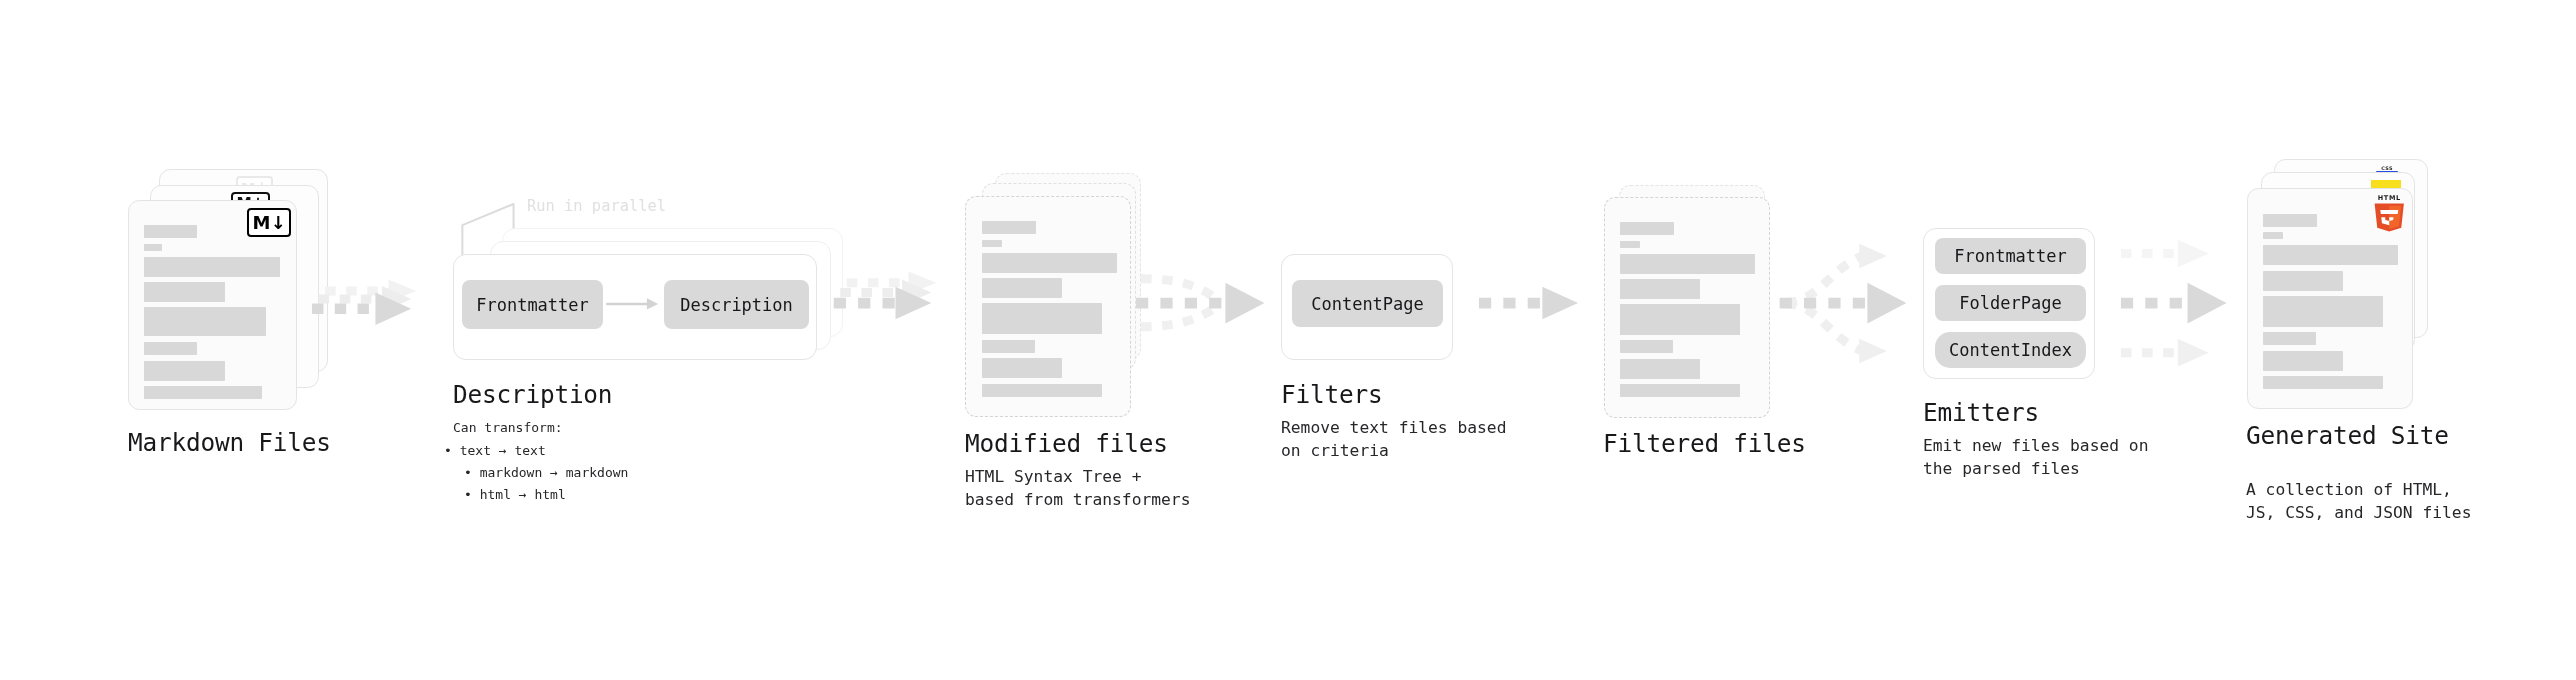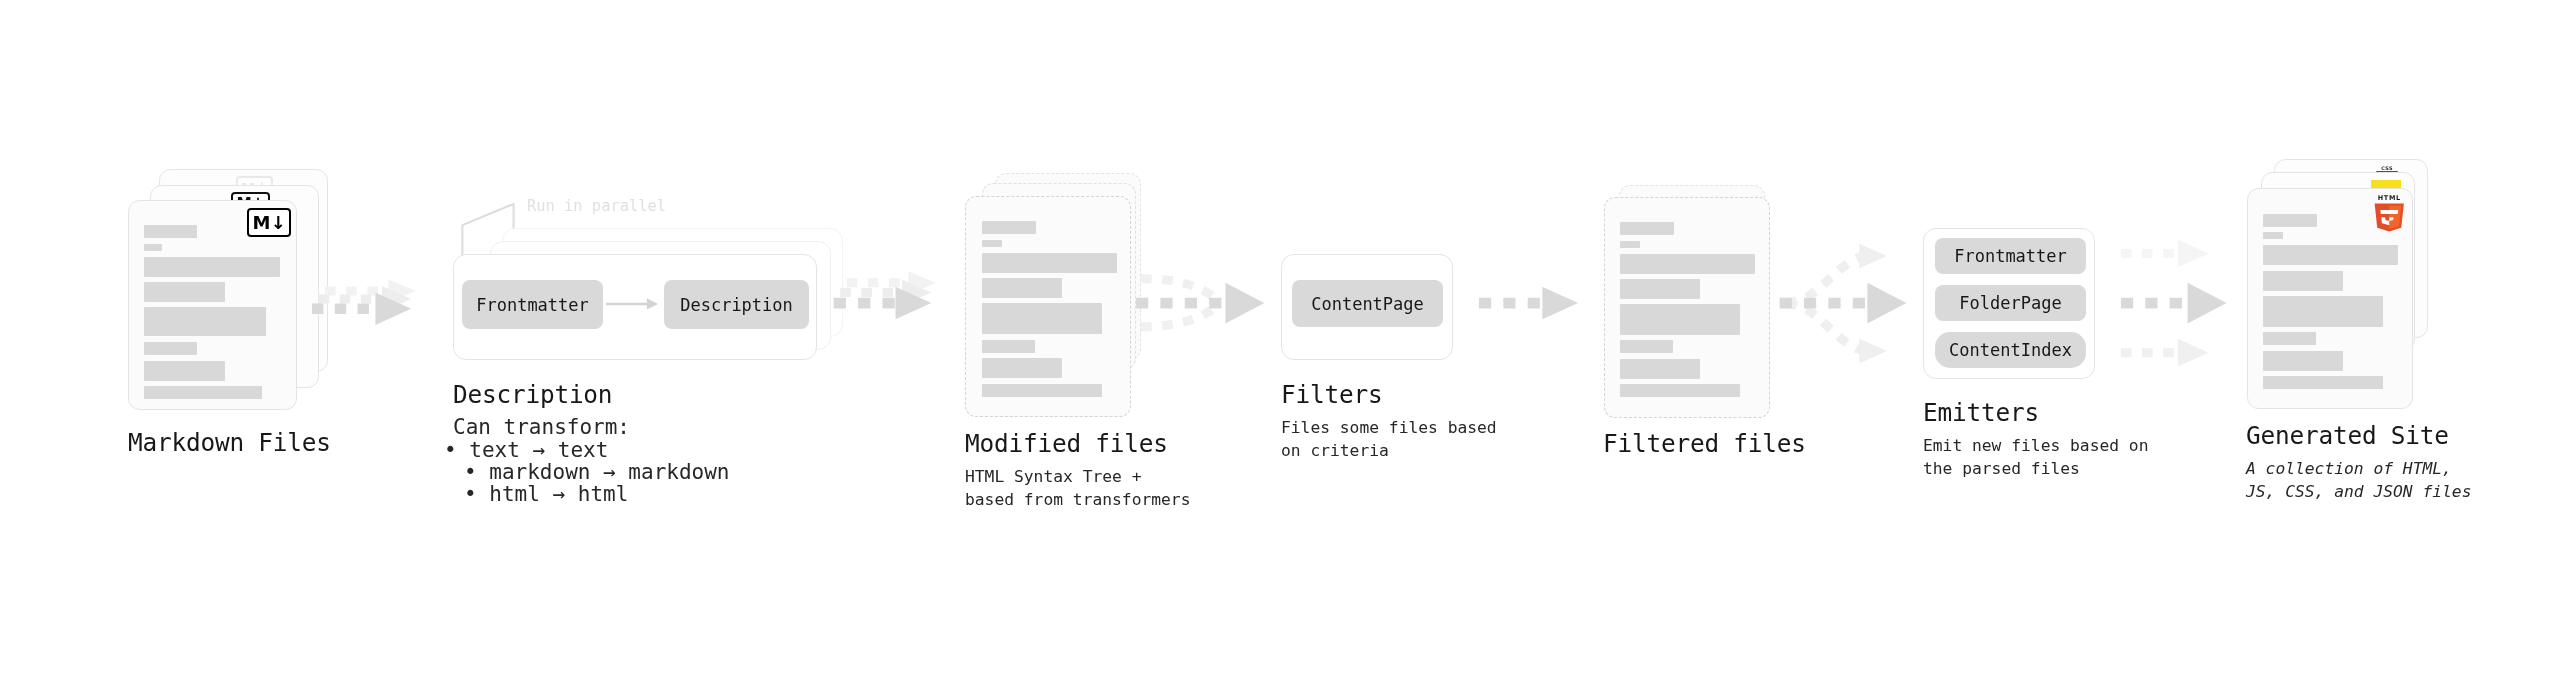--- a/index.html
+++ b/index.html
@@ -117,21 +117,21 @@
     position: absolute;
     font-size: 15.4px;
     color: #e0e0e0;
     white-space: nowrap;
     font-family: "DejaVu Sans Mono", "Liberation Mono", monospace;
   }
 
   svg.ovl { position: absolute; left: 0; top: 0; overflow: visible; }
   .tlist {
     position: absolute;
-    font-size: 21px;
+    font-size: 13px;
     line-height: 23px;
     color: #27272a;
     white-space: pre;
     font-family: "DejaVu Sans Mono", "Liberation Mono", monospace;
   }
 </style>
 </head>
 <body>
 
 <div id="stage">
@@ -245,21 +245,21 @@
       <path d="M 1398 373 L 1512 373" stroke="#d9d9d9" stroke-width="13" stroke-dasharray="15 15" fill="none"></path>
       <path d="M 1508 348 l 48 25 l -48 25 z" fill="#d9d9d9"></path>
     </g>
   </svg>
 
   <div>
     <div class="panel" style="left:1281px; top:254px; width:172px; height:106px;"></div>
     <div class="chip" style="left:1292px; top:280px; width:151px; height:47px;">ContentPage</div>
 
     <div class="stage-title" style="left:1281px; top:380px;">Filters</div>
-    <div class="stage-desc" style="left:1281px; top:416px;">Files some files based
+    <div class="stage-desc" style="left:1281px; top:416px;">Remove text files based
 on criteria</div>
   </div>
 
   <svg class="ovl" width="2576" height="681" viewBox="0 0 3170 838">
     <path d="M 1820 373 L 1902 373" stroke="#d9d9d9" stroke-width="13" stroke-dasharray="15 15" fill="none"></path>
     <path d="M 1898 353 l 44 20 l -44 20 z" fill="#d9d9d9"></path>
   </svg>
 
   <div>
     <div class="doccard dashed" style="left:1619px; top:185px; width:146px; height:179px; border-color:#e4e4e7;"></div>
@@ -335,18 +335,18 @@
     <div class="line" style="left:2263px; top:214px; width:54px; height:13px;"></div>
     <div class="line" style="left:2263px; top:232px; width:19.5px; height:6.5px;"></div>
     <div class="line" style="left:2263px; top:245px; width:135px; height:19.5px;"></div>
     <div class="line" style="left:2263px; top:271px; width:80px; height:19.5px;"></div>
     <div class="line" style="left:2263px; top:296px; width:120px; height:31px;"></div>
     <div class="line" style="left:2263px; top:332px; width:53px; height:13px;"></div>
     <div class="line" style="left:2263px; top:351px; width:80px; height:19.5px;"></div>
     <div class="line" style="left:2263px; top:376px; width:120px; height:13px;"></div>
 
     <div class="stage-title" style="left:2246px; top:421px;">Generated Site</div>
-    <div class="stage-desc" style="left:2246px; top:457px;font-style:italic;">A collection of HTML,
+    <div class="stage-desc" style="left:2246px; top:478px;">A collection of HTML,
 JS, CSS, and JSON files</div>
   </div>
 
 </div>
 
 
 </body></html>

